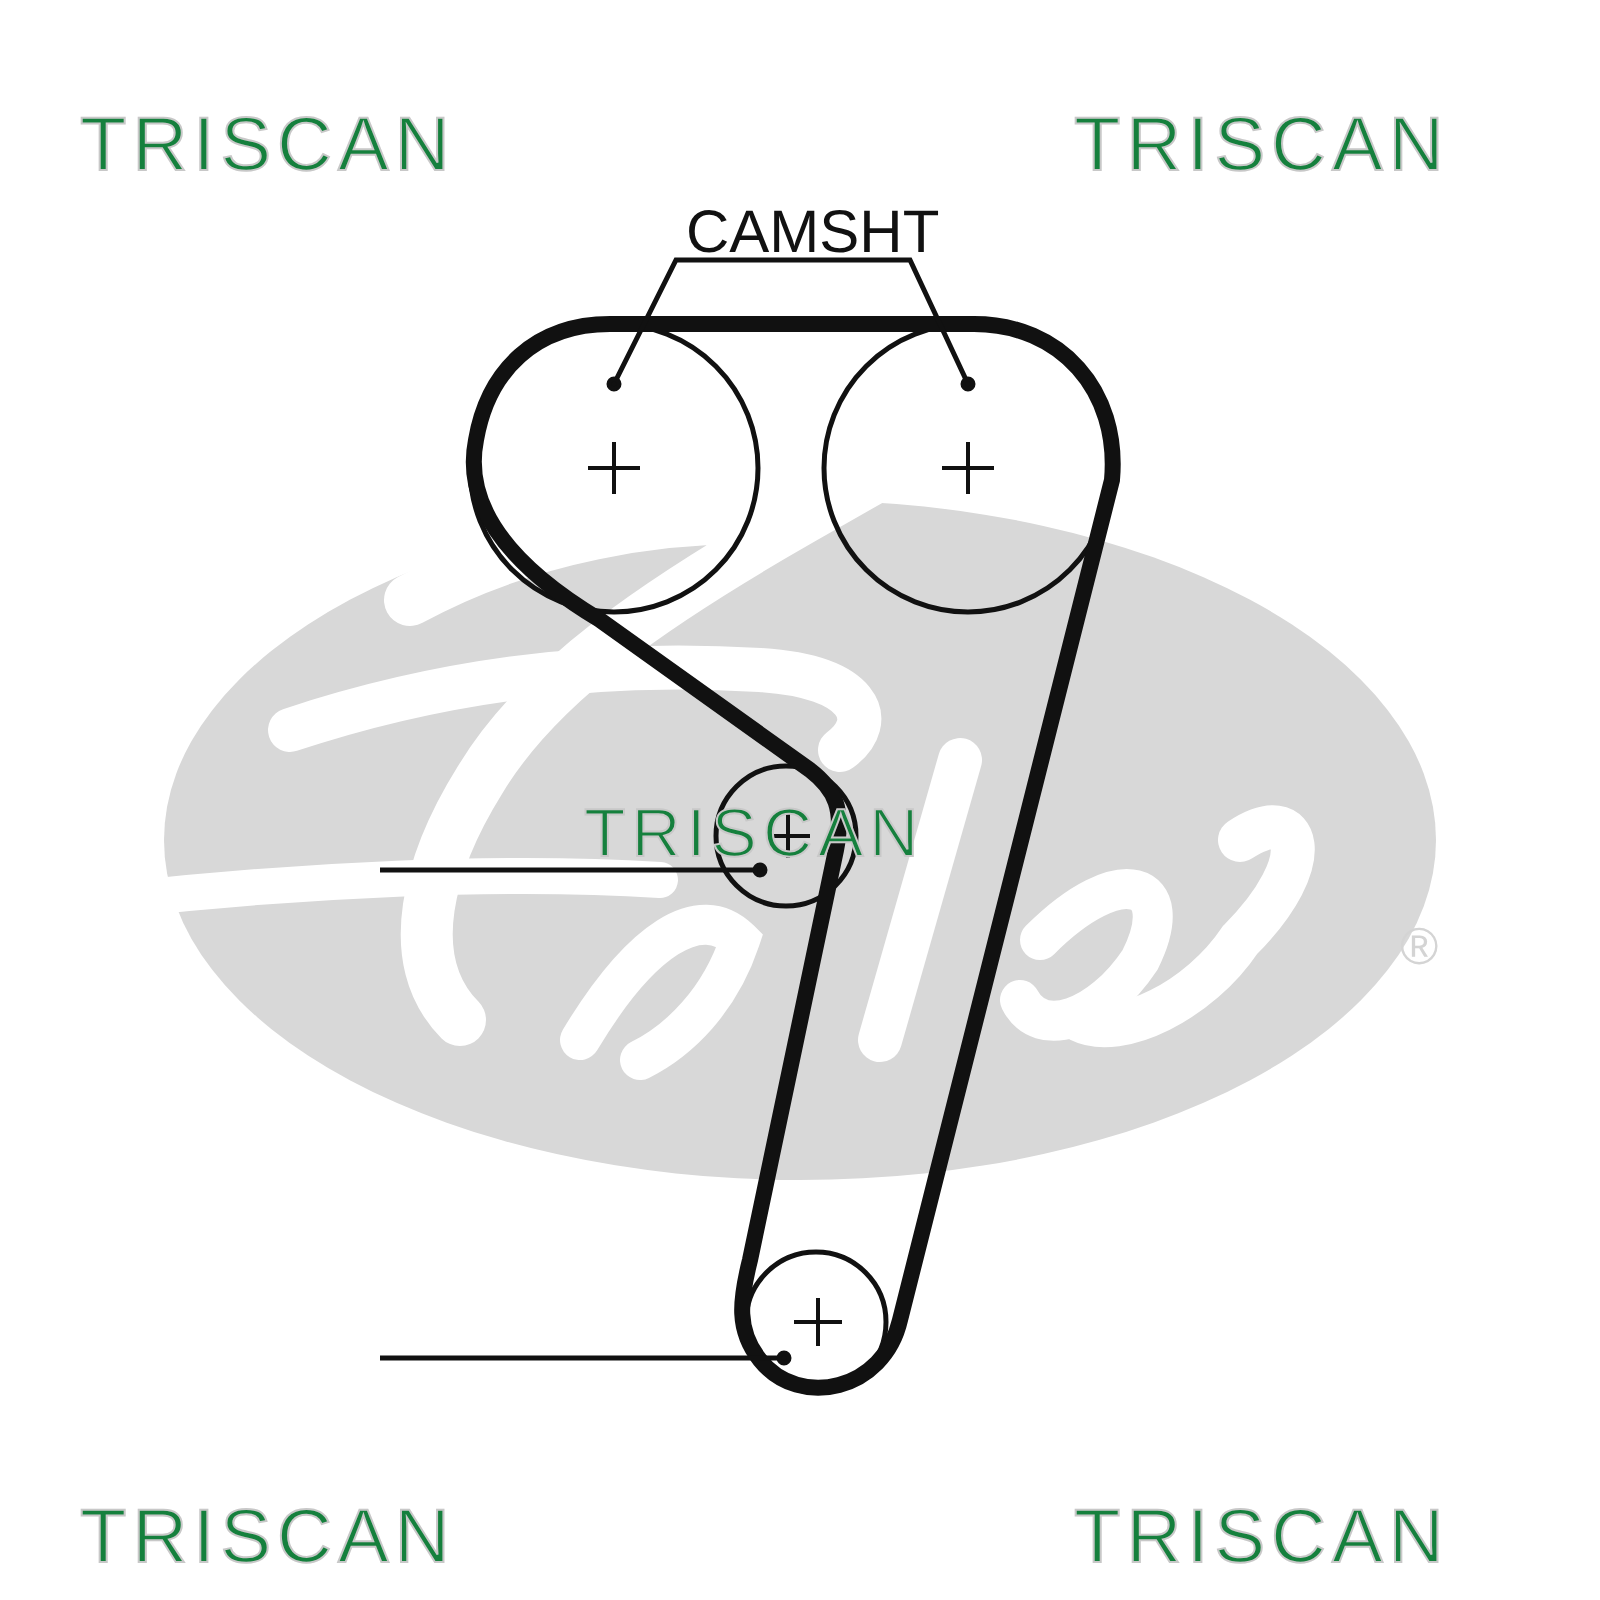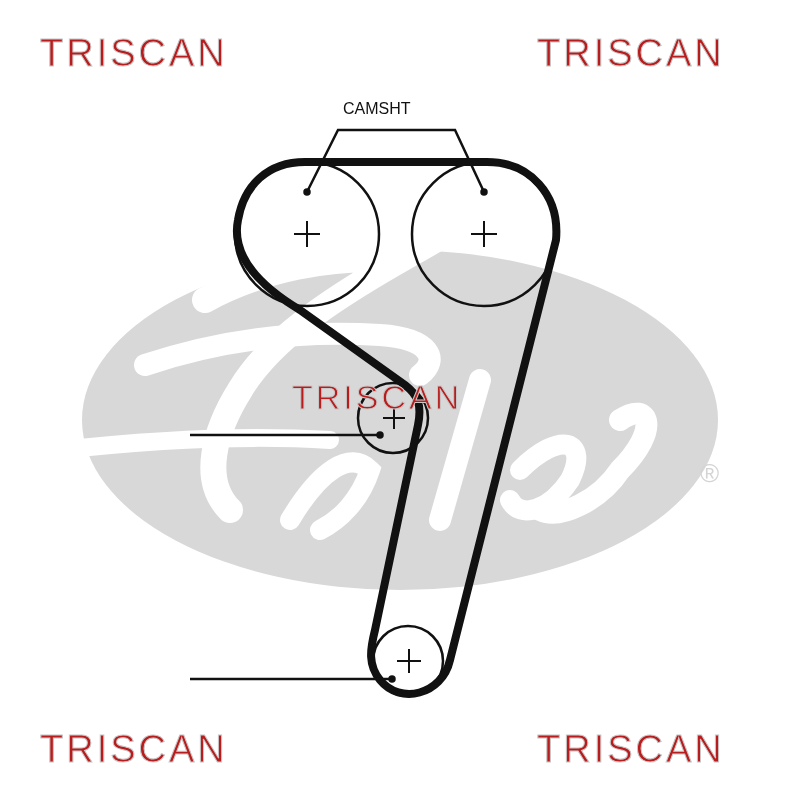--- a/index.html
+++ b/index.html
@@ -1,22 +1,22 @@
 <!DOCTYPE html>
 <html><head>
 <meta charset="utf-8">
 <style>
   html, body { margin: 0; padding: 0; background: #ffffff; }
   body { width: 800px; height: 800px; position: relative; overflow: hidden; font-family: "Liberation Sans", sans-serif; }
   .canvas { position: absolute; left: 0; top: 0; width: 800px; height: 800px; }
   .wm {
     position: absolute; font-family: "Liberation Sans", sans-serif; font-size: 38px; letter-spacing: 3px;
-    color: #b91c1c; -webkit-text-stroke: 1px #c8c8c8; font-weight: normal;
+    color: #15803d; -webkit-text-stroke: 1px #c8c8c8; font-weight: normal; margin-top: 20px;
   }
-  .label { position: absolute; font-family: "Liberation Sans", sans-serif; font-size: 16px; color: #111; }
+  .label { position: absolute; font-family: "Liberation Sans", sans-serif; font-size: 30px; color: #111; }
   .reg { position: absolute; font-family: "Liberation Sans", sans-serif; font-size: 26px; color: #d4d4d4; }
 </style>
 </head>
 <body>
 
 <div class="canvas">
   <svg width="800" height="800" viewBox="0 0 800 800">
 
     <g>
       <ellipse cx="400" cy="420" rx="318" ry="170" fill="#d8d8d8"></ellipse>

